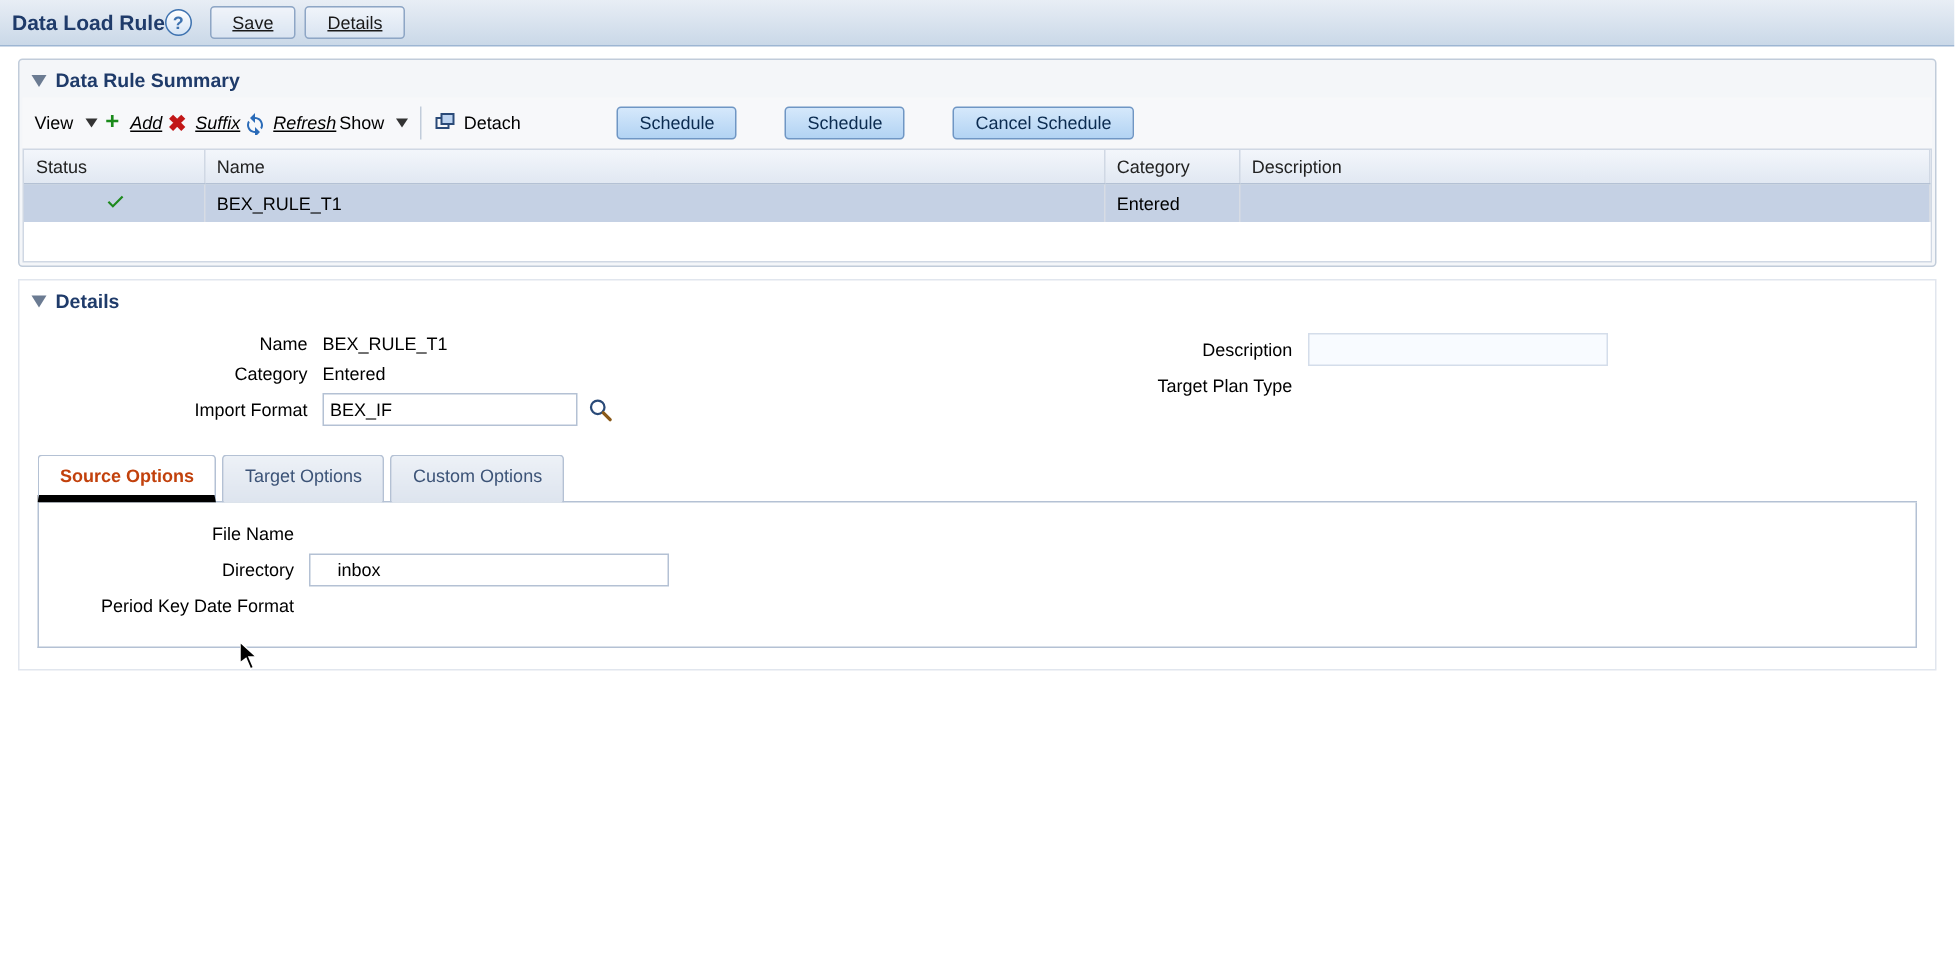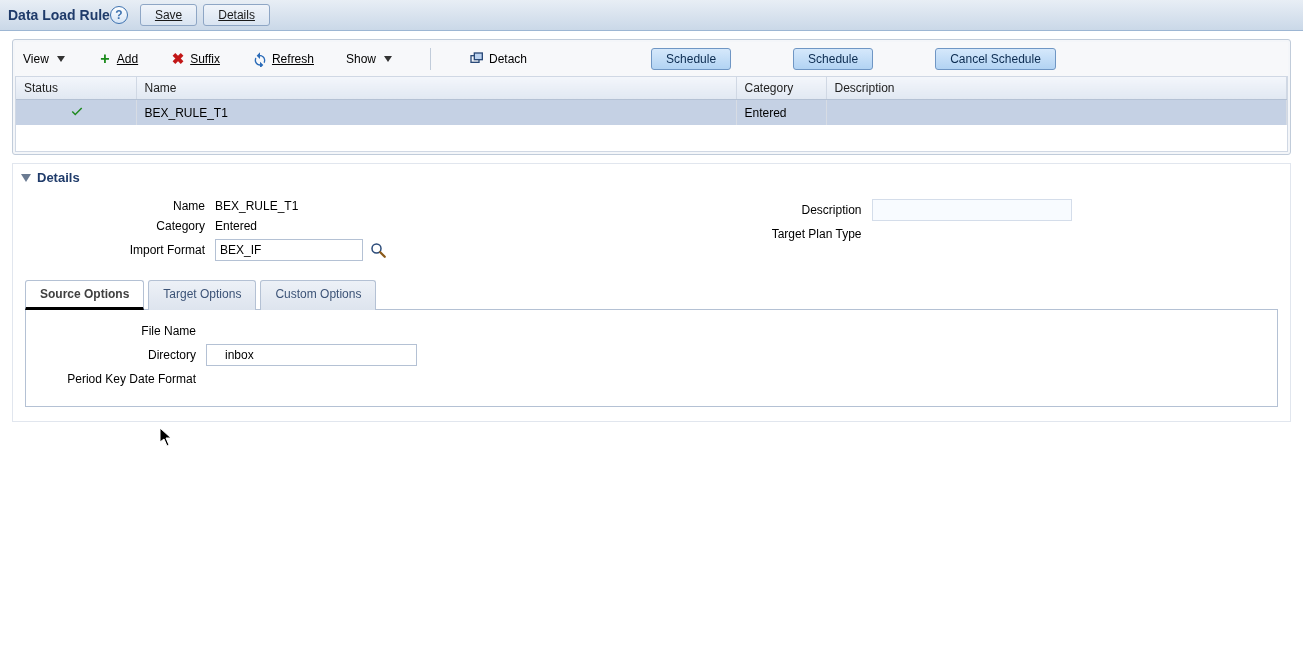--- a/index.html
+++ b/index.html
@@ -56,27 +56,27 @@
   .section-hdr {
     display:flex; align-items:center; gap:6px;
     padding:4px 6px;
     color:#1f3b6a; font-weight:bold; font-size:13px;
   }
   .disclosure {
     width:0;height:0;border-left:5px solid transparent;border-right:5px solid transparent;
     border-top:8px solid #6b7b92;
   }
   .toolbar {
-    display:flex; align-items:center; gap:32px;
+    display:flex; align-items:center; gap:2px;
     padding:6px 8px;
     background:#f7f8fa;
   }
   .tb-sep { width:1px; height:22px; background:#c1ccda; margin:0 6px; }
   .tb-item { display:inline-flex; align-items:center; gap:4px; cursor:pointer; color:#000; }
-  .tb-item .u { text-decoration: underline; }
+  .tb-item .u { text-decoration: underline; font-style: italic; }
   .chev-down { width:0;height:0;border-left:4px solid transparent;border-right:4px solid transparent;border-top:6px solid #333; display:inline-block; margin-left:4px; }
   .ico { width:16px;height:16px; display:inline-flex;align-items:center;justify-content:center; }
   .ico-add { color:#1a8a1a; font-weight:bold; font-size:16px; }
   .ico-del { color:#c21717; font-weight:bold; font-size:15px; }
   .ico-refresh svg { width:16px;height:16px; }
   .ico-detach svg { width:16px; height:16px; }
   .tbl { width:100%; border-collapse:collapse; background:#fff; }
   .tbl thead th {
     background: linear-gradient(#f3f6fb,#e1e8f2);
     border-bottom:1px solid #b4c1d4;
@@ -105,21 +105,21 @@
   }
   input.text.light { background:#f8fbff; border-color:#d4ddea; }
   .lookup-icon { display:inline-flex; }
   .lookup-icon svg { width:18px;height:18px; }
   .tabs { margin:6px 10px 0 10px; display:flex; border-bottom:1px solid #b4c1d4; }
   .tab {
     padding:6px 14px; border:1px solid #b4c1d4; border-bottom:none; background:linear-gradient(#edf1f7,#dde4ee);
     margin-right:4px; cursor:pointer; color:#3c5377; border-radius:3px 3px 0 0;
     position:relative; top:1px;
   }
-  .tab.active { background:#fff; font-weight:bold; color:#404040; border-bottom:3px solid #000000; }
+  .tab.active { background:#fff; font-weight:bold; color:#c2410c; border-bottom:5px solid #000000; }
   .tab-panel { border:1px solid #b4c1d4; border-top:none; margin:0 10px; padding:14px 20px 14px 20px; }
   select.sel { border:1px solid #7a8a9e; height:22px; font-size:12px; width:110px; background:#fff; }
   .cursor-arrow { position:absolute; left:160px; top:428px; pointer-events:none; }
   .tbl-wrap { background:#fff; border:1px solid #d0d8e4; }
 </style>
 </head>
 <body>
 
 <div class="page-header">
   <div class="page-title">Data Load Rule</div>
@@ -128,20 +128,24 @@
     <button class="btn">
         <span style="text-decoration:underline">Save</span>
       </button>
     <button class="btn">
         <span style="text-decoration:underline">Details</span>
       </button>
   </div>
 </div>
 
 <div class="panel">
+  <div class="section-hdr">
+    <span class="disclosure"></span>
+    <span>Data Rule Summary</span>
+  </div>
 
   <div class="toolbar">
     <span class="tb-item">
       <span>View</span>
         <span class="chev-down"></span>
     </span>
 
     <span class="tb-item">
       <span class="ico ico-add">+</span>
       <span class="u">Add</span>
@@ -240,21 +244,21 @@
         <label>Name</label>
         <span class="val">BEX_RULE_T1</span>
       </div>
       <div class="frow">
         <label>Category</label>
         <span class="val">Entered</span>
       </div>
       <div class="frow">
         <label>Import Format</label>
         <span class="val">
-          <input class="text" style="width: 148px;" value="BEX_IF">
+          <input class="text" style="width: 170px;" value="BEX_IF">
           <span class="lookup-icon">
             <svg viewBox="0 0 24 24">
                 <circle cx="10" cy="10" r="6" fill="none" stroke="#2a4a78" stroke-width="2"></circle>
                 <line x1="15" y1="15" x2="21" y2="21" stroke="#8a5a1a" stroke-width="3" stroke-linecap="round"></line>
               </svg>
           </span>
         </span>
       </div>
     </div>
     <div class="form-col">
@@ -274,21 +278,21 @@
     <div class="tab"><span>Target Options</span></div>
     <div class="tab"><span>Custom Options</span></div>
   </div>
 
   <div class="tab-panel">
     <div class="frow">
       <label>File Name</label>
     </div>
     <div class="frow">
       <label>Directory</label>
-      <input class="text" style="width: 211px; padding-left: 18px;" value="inbox">
+      <input class="text" style="width: 240px; padding-left: 18px;" value="inbox">
     </div>
     <div class="frow">
       <label>Period Key Date Format</label>
       <span class="val"></span>
     </div>
   </div>
 </div>
 
 <svg class="cursor-arrow" width="16" height="20" viewBox="0 0 16 20">
     <path d="M0 0 L0 14 L4 11 L7 18 L9 17 L6 10 L11 10 Z" fill="#000" stroke="#fff" stroke-width="1"></path>

